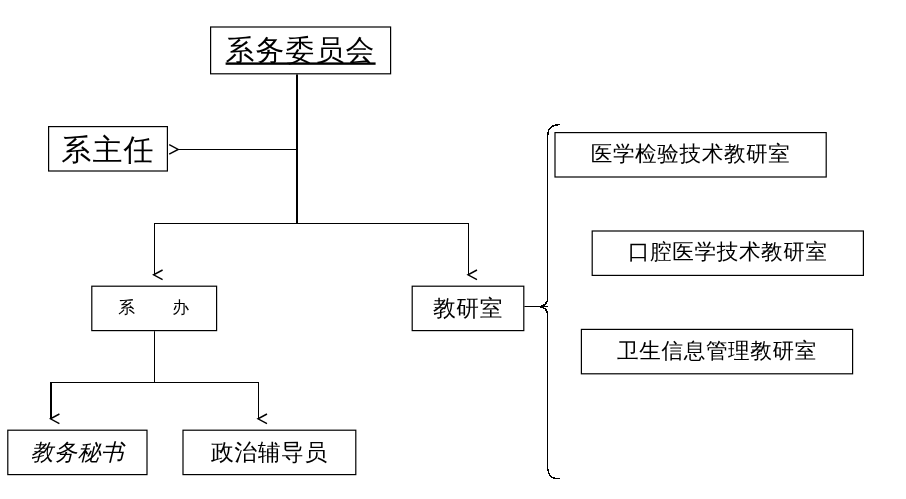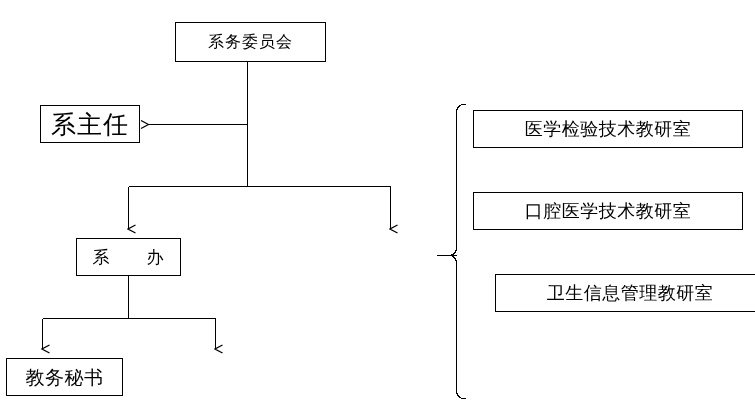--- a/index.html
+++ b/index.html
@@ -35,45 +35,45 @@
     line-height: 1;
     white-space: nowrap;
     z-index: 2;
   }
   .node .label {
     display: block;
   }
 
   
   .n-committee { left: 175px; top: 22px; width: 151px; height: 40px; }
-  .n-committee .label { font-size: 16px; letter-spacing: 1px; }
+  .n-committee .label { font-size: 24px; letter-spacing: 1px; text-decoration: underline; }
 
   
   .n-head { left: 40px; top: 105px; width: 100px; height: 38px; }
   .n-head .label { font-size: 25px; letter-spacing: 1px; }
 
   
   .n-office { left: 76px; top: 238px; width: 105px; height: 38px; }
-  .n-office .label { font-size: 17px; letter-spacing: 1px; }
+  .n-office .label { font-size: 14px; letter-spacing: 1px; }
 
   
   .n-teaching { left: 343px; top: 238px; width: 94px; height: 38px; }
   .n-teaching .label { font-size: 19px; letter-spacing: 0.5px; }
 
   
-  .n-secretary { left: 6px; top: 358px; width: 117px; height: 38px; }
+  .n-secretary { left: 6px; top: 358px; width: 117px; height: 38px; font-style: italic; }
   .n-secretary .label { font-size: 19px; letter-spacing: 0.5px; }
   .n-counselor { left: 152px; top: 358px; width: 145px; height: 38px; }
   .n-counselor .label { font-size: 19px; letter-spacing: 0.5px; }
 
   
-  .n-dept { left: 473px; width: 270px; height: 38px; }
+  .n-dept { left: 462px; width: 227px; height: 38px; }
   .n-dept .label { font-size: 18px; letter-spacing: 0.5px; }
   .n-dept-0 { top: 110px; }
-  .n-dept-1 { top: 192px; }
+  .n-dept-1 { top: 192px; margin-left: 31px; }
   .n-dept-2 { top: 274px; margin-left: 22px; }
   .n-dept-3 { top: 362px; }
 </style>
 </head>
 <body>
 
 <div id="canvas">
 
   <svg id="connectors" viewBox="0 0 755 416" xmlns="http://www.w3.org/2000/svg">
     <defs>
@@ -111,23 +111,29 @@
   </div>
 
   <div class="node n-head">
     <span class="label">系主任</span>
   </div>
 
   <div class="node n-office">
     <span class="label">系　　办</span>
   </div>
 
+  <div class="node n-teaching">
+    <span class="label">教研室</span>
+  </div>
 
   <div class="node n-secretary">
     <span class="label">教务秘书</span>
+  </div>
+  <div class="node n-counselor">
+    <span class="label">政治辅导员</span>
   </div>
 
   <div class="node n-dept n-dept-0">
     <span class="label">医学检验技术教研室</span>
   </div>
   <div class="node n-dept n-dept-1">
     <span class="label">口腔医学技术教研室</span>
   </div>
   <div class="node n-dept n-dept-2">
     <span class="label">卫生信息管理教研室</span>

